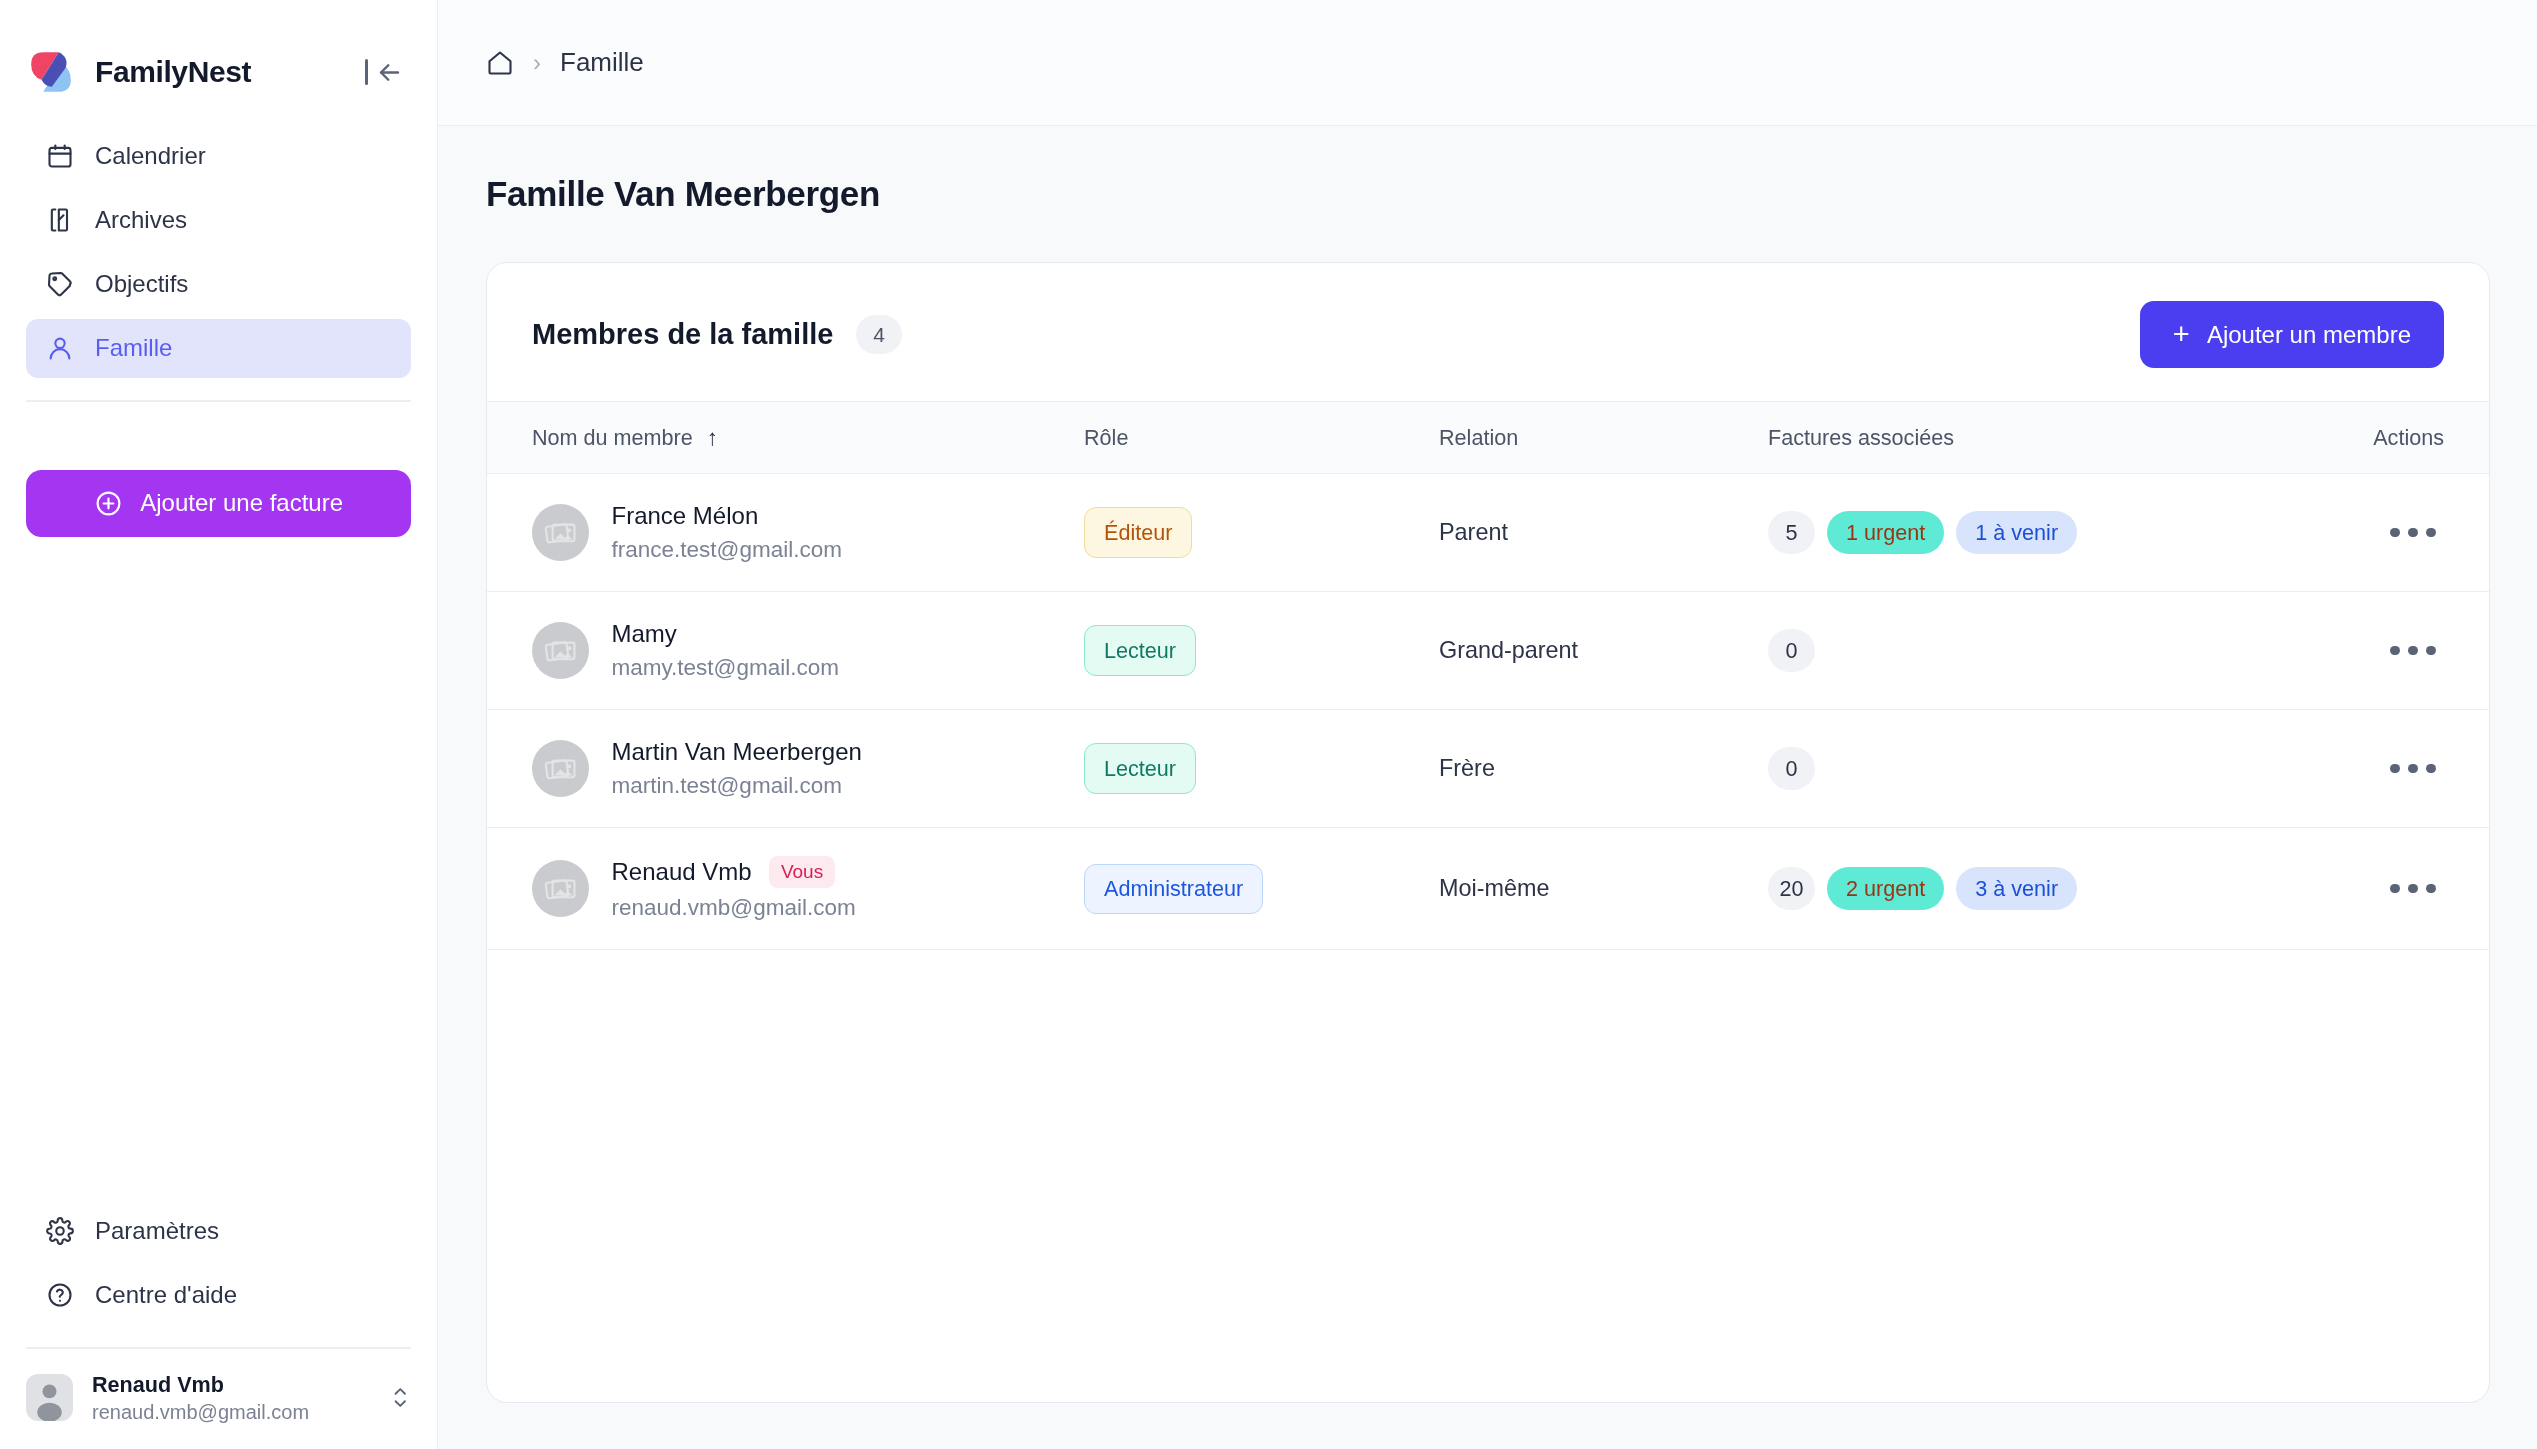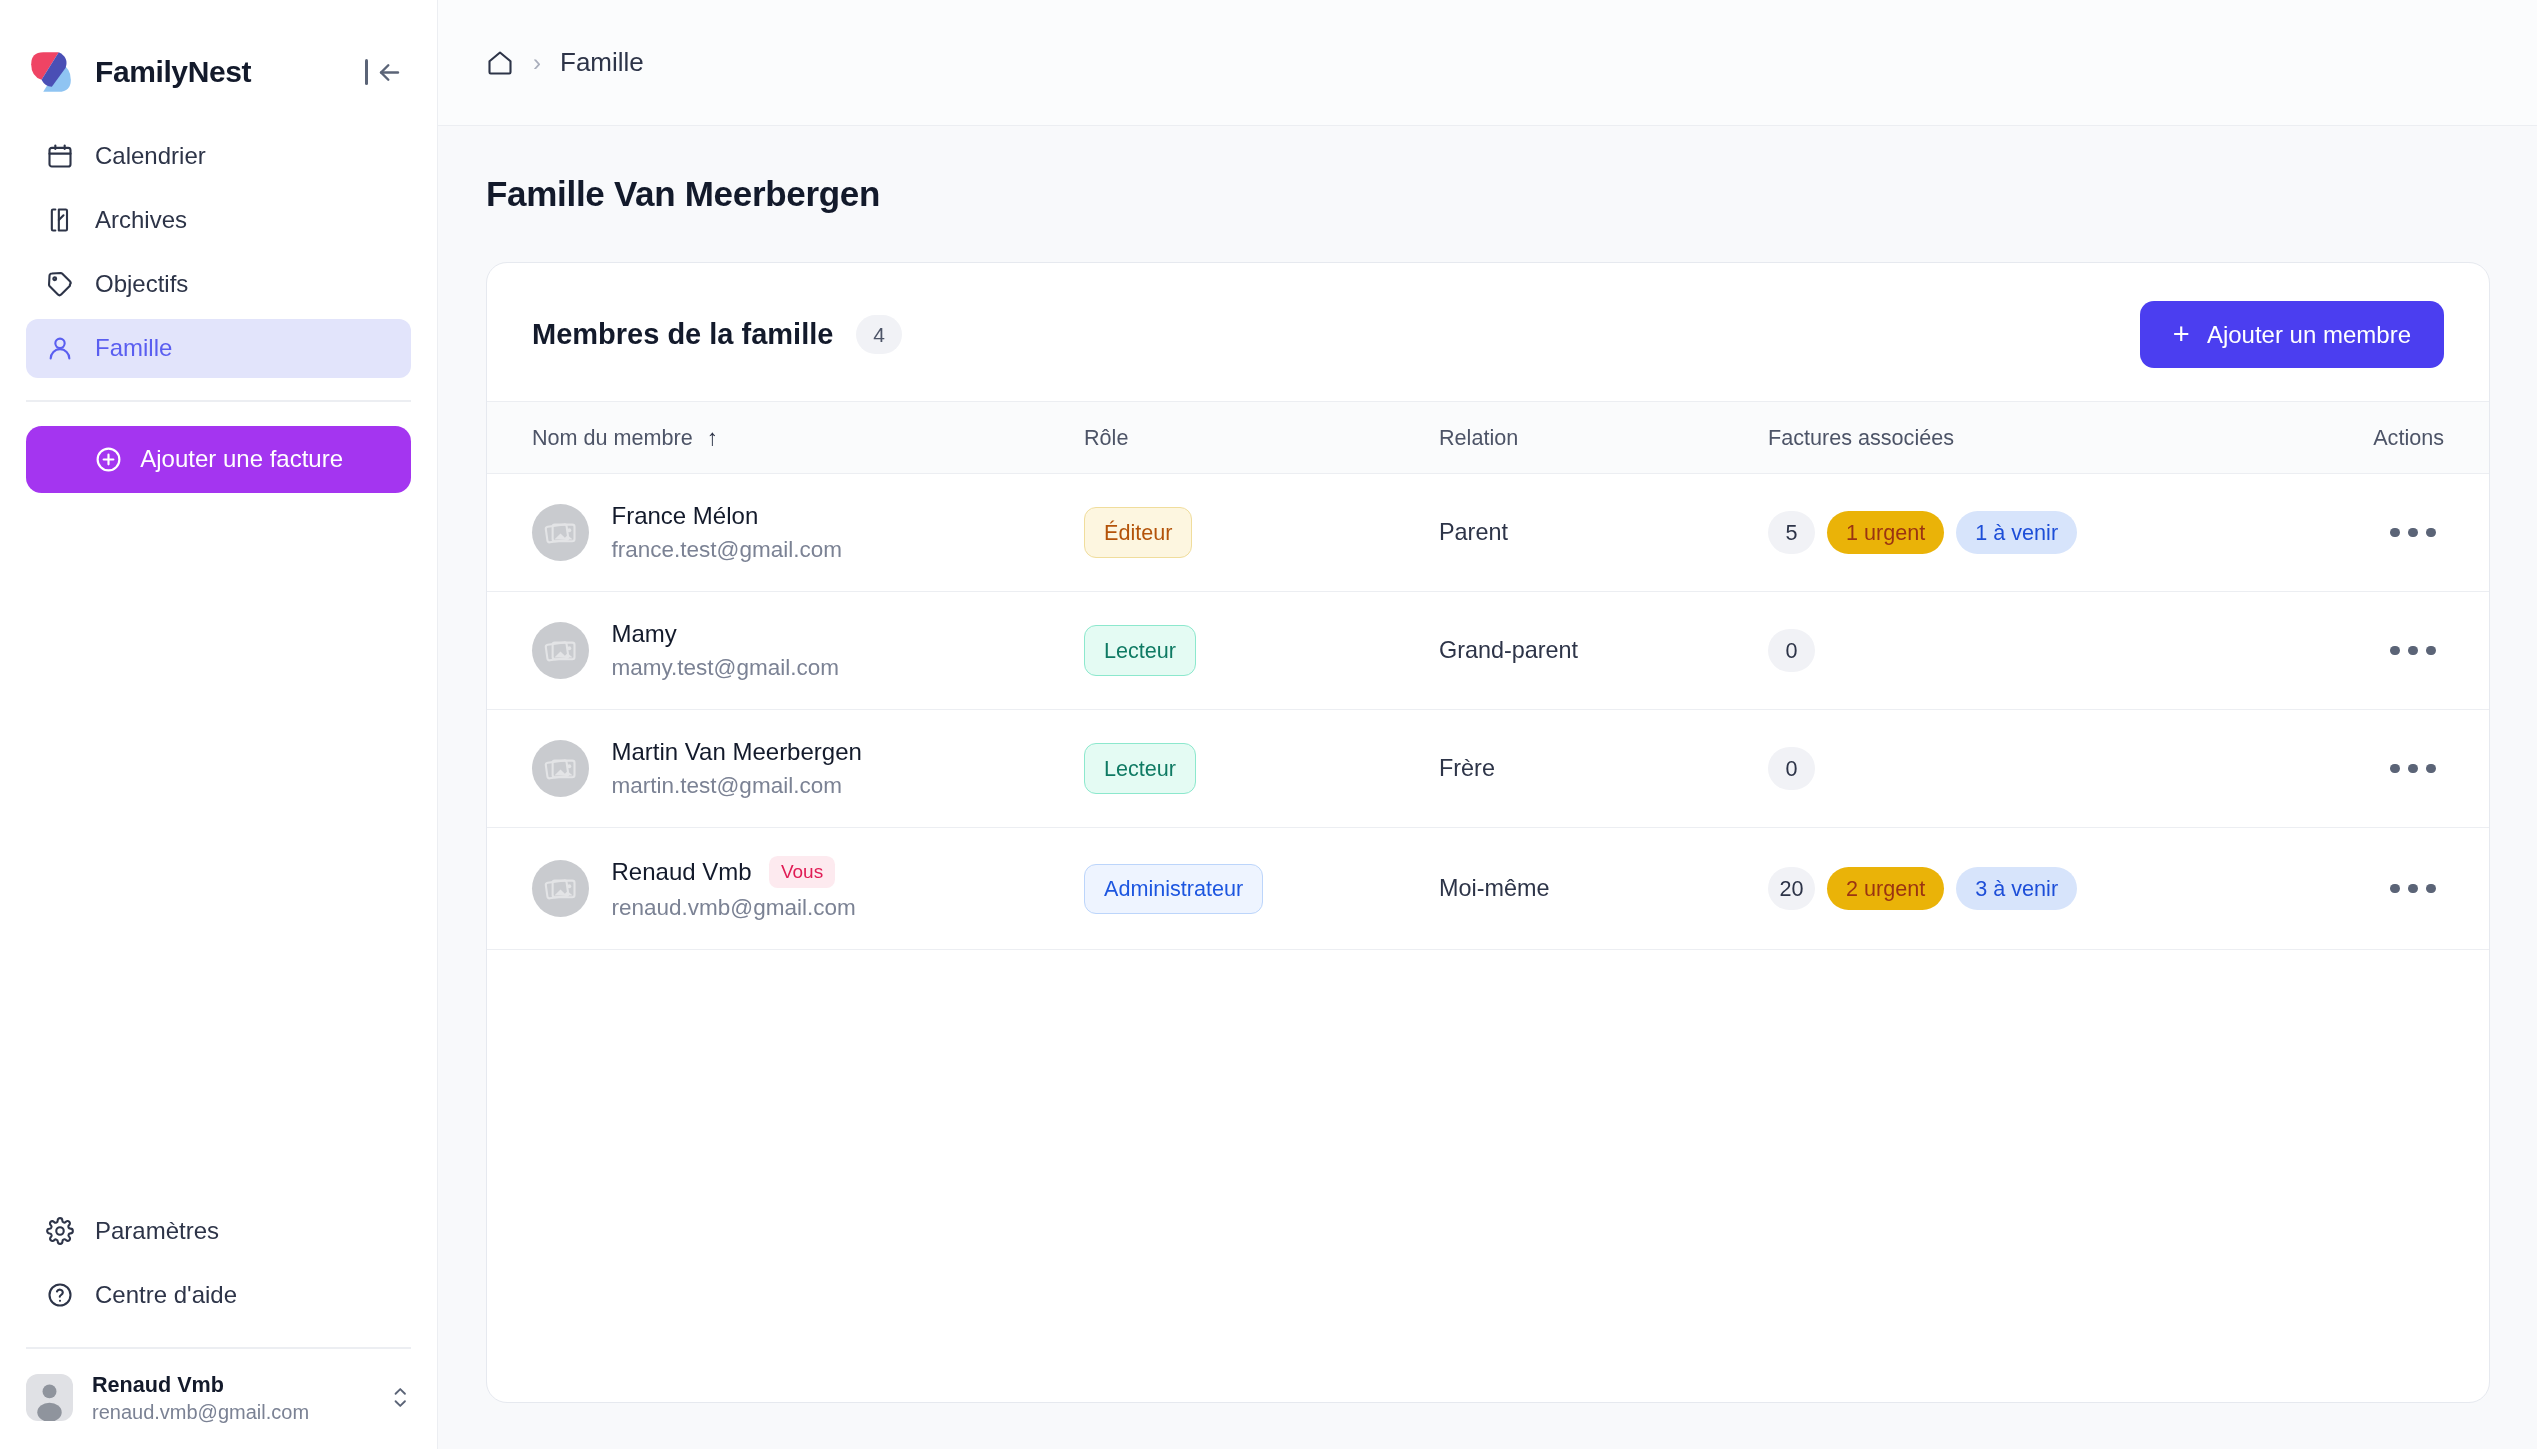--- a/index.html
+++ b/index.html
@@ -63,21 +63,21 @@
     display: flex; align-items: center; gap: 21px;
     height: 59px; padding: 0 19px; border-radius: 12px;
     cursor: pointer; color: #2d3448; font-size: 24px;
   }
   .nav-item .nav-icon { width: 29px; height: 29px; display:flex; align-items:center; justify-content:center; flex:0 0 29px;}
   .nav-item.active { background: #e2e4fb; color: #5a5ef0; }
   .nav-item.active .nav-icon svg { stroke: #5a5ef0; }
 
   .nav-sep { margin: 22.5px 26px 0 26px; height: 1.7px; background: #eceef2; }
 
-  .cta-wrap { padding: 24px 26px 5px 26px; }
+  .cta-wrap { padding: 24px 26px 5px 26px; margin-top: 44px; }
   .cta-btn {
     width: 100%; height: 67px; border-radius: 15.6px;
     background: #a435f0; color: #ffffff;
     display: flex; align-items: center; justify-content: center; gap: 17.3px;
     font-size: 24px; border: none; cursor: pointer;
     font-family: "Liberation Sans", sans-serif;
   }
 
   .sidebar-spacer { flex: 1 1 auto; }
 
@@ -174,21 +174,21 @@
   .role-lecteur { background: #e4fbf3; border-color: #8ce8cd; color: #0f7a63; }
   .role-admin   { background: #eef4ff; border-color: #bcd5fb; color: #1d56e0; }
 
   .rel-text { font-size: 23.4px; color: #2d3448; white-space: nowrap; }
 
   .fact-wrap { display: flex; align-items: center; gap: 12px; }
   .f-count {
     background: #f1f2f6; color: #2d3448; border-radius: 864px;
     font-size: 21.6px; padding: 8.6px 0; min-width: 47px; text-align: center;
   }
-  .f-urgent { background: #eab308; color: #9a3412; border-radius: 864px; font-size: 21.6px; padding: 8.6px 19px; white-space: nowrap; }
+  .f-urgent { background: #5eead4; color: #9a3412; border-radius: 864px; font-size: 21.6px; padding: 8.6px 19px; white-space: nowrap; }
   .f-soon   { background: #d7e4fb; color: #1d4ed8; border-radius: 864px; font-size: 21.6px; padding: 8.6px 19px; white-space: nowrap; }
 
   .dots-btn {
     display: inline-flex; gap: 8.6px; align-items: center; justify-content: center;
     width: 62px; height: 43px; cursor: pointer; background: transparent; border: none;
   }
   .dots-btn span { width: 9.5px; height: 9.5px; border-radius: 50%; background: #5b6477; display:block; }
 </style>
 </head>
 <body>

